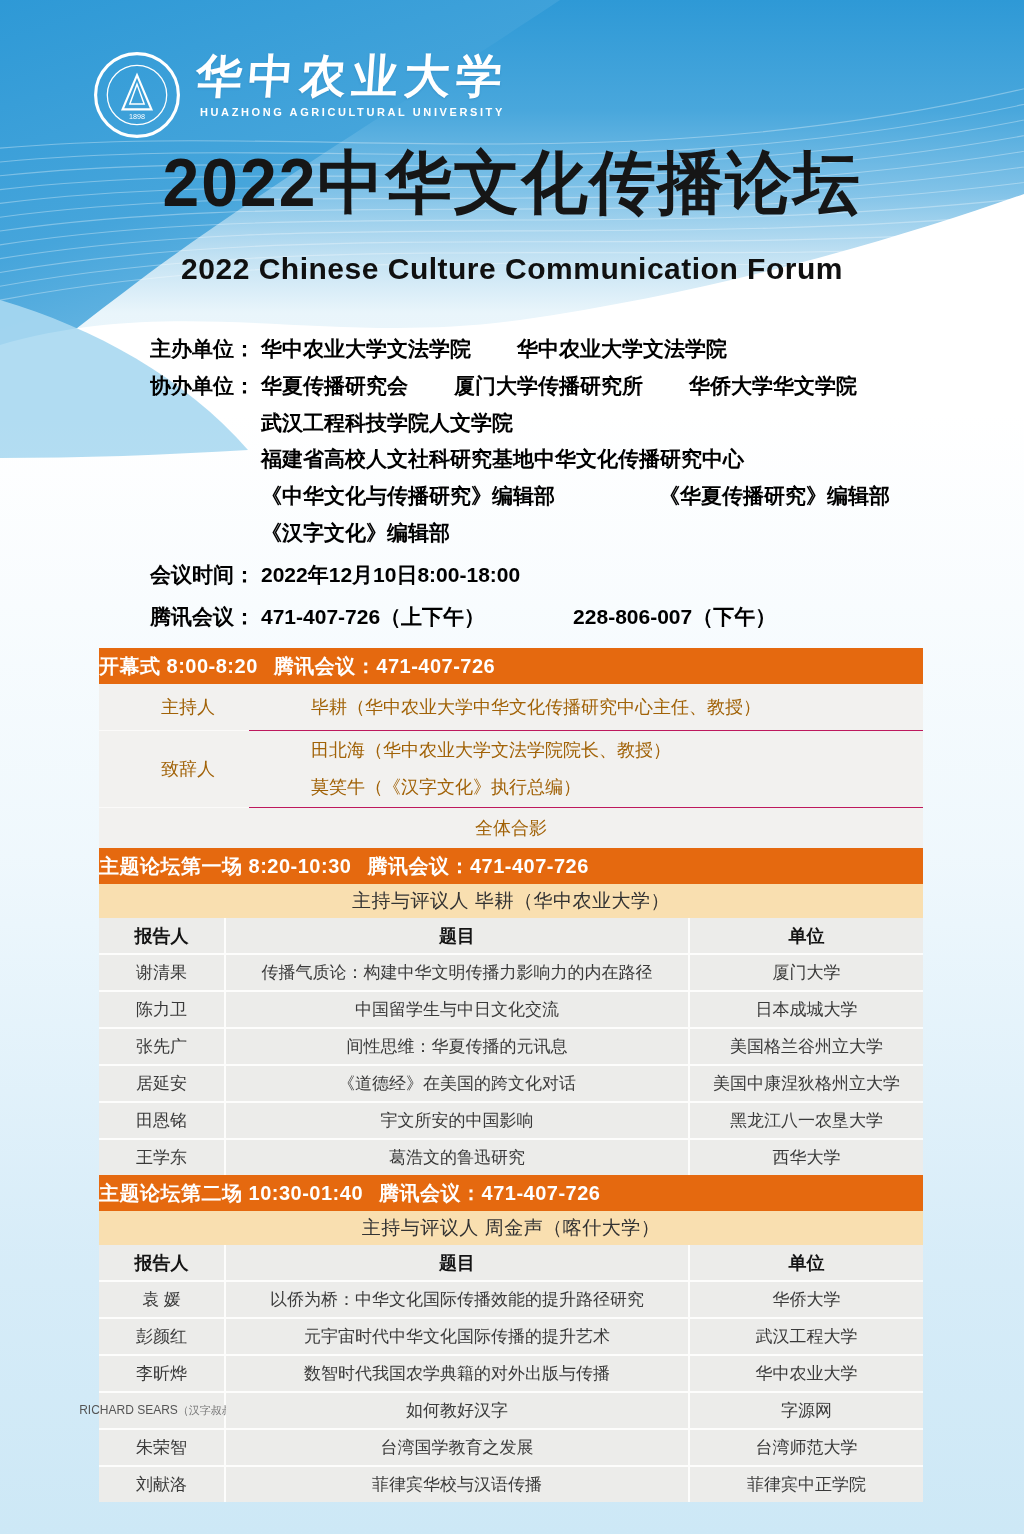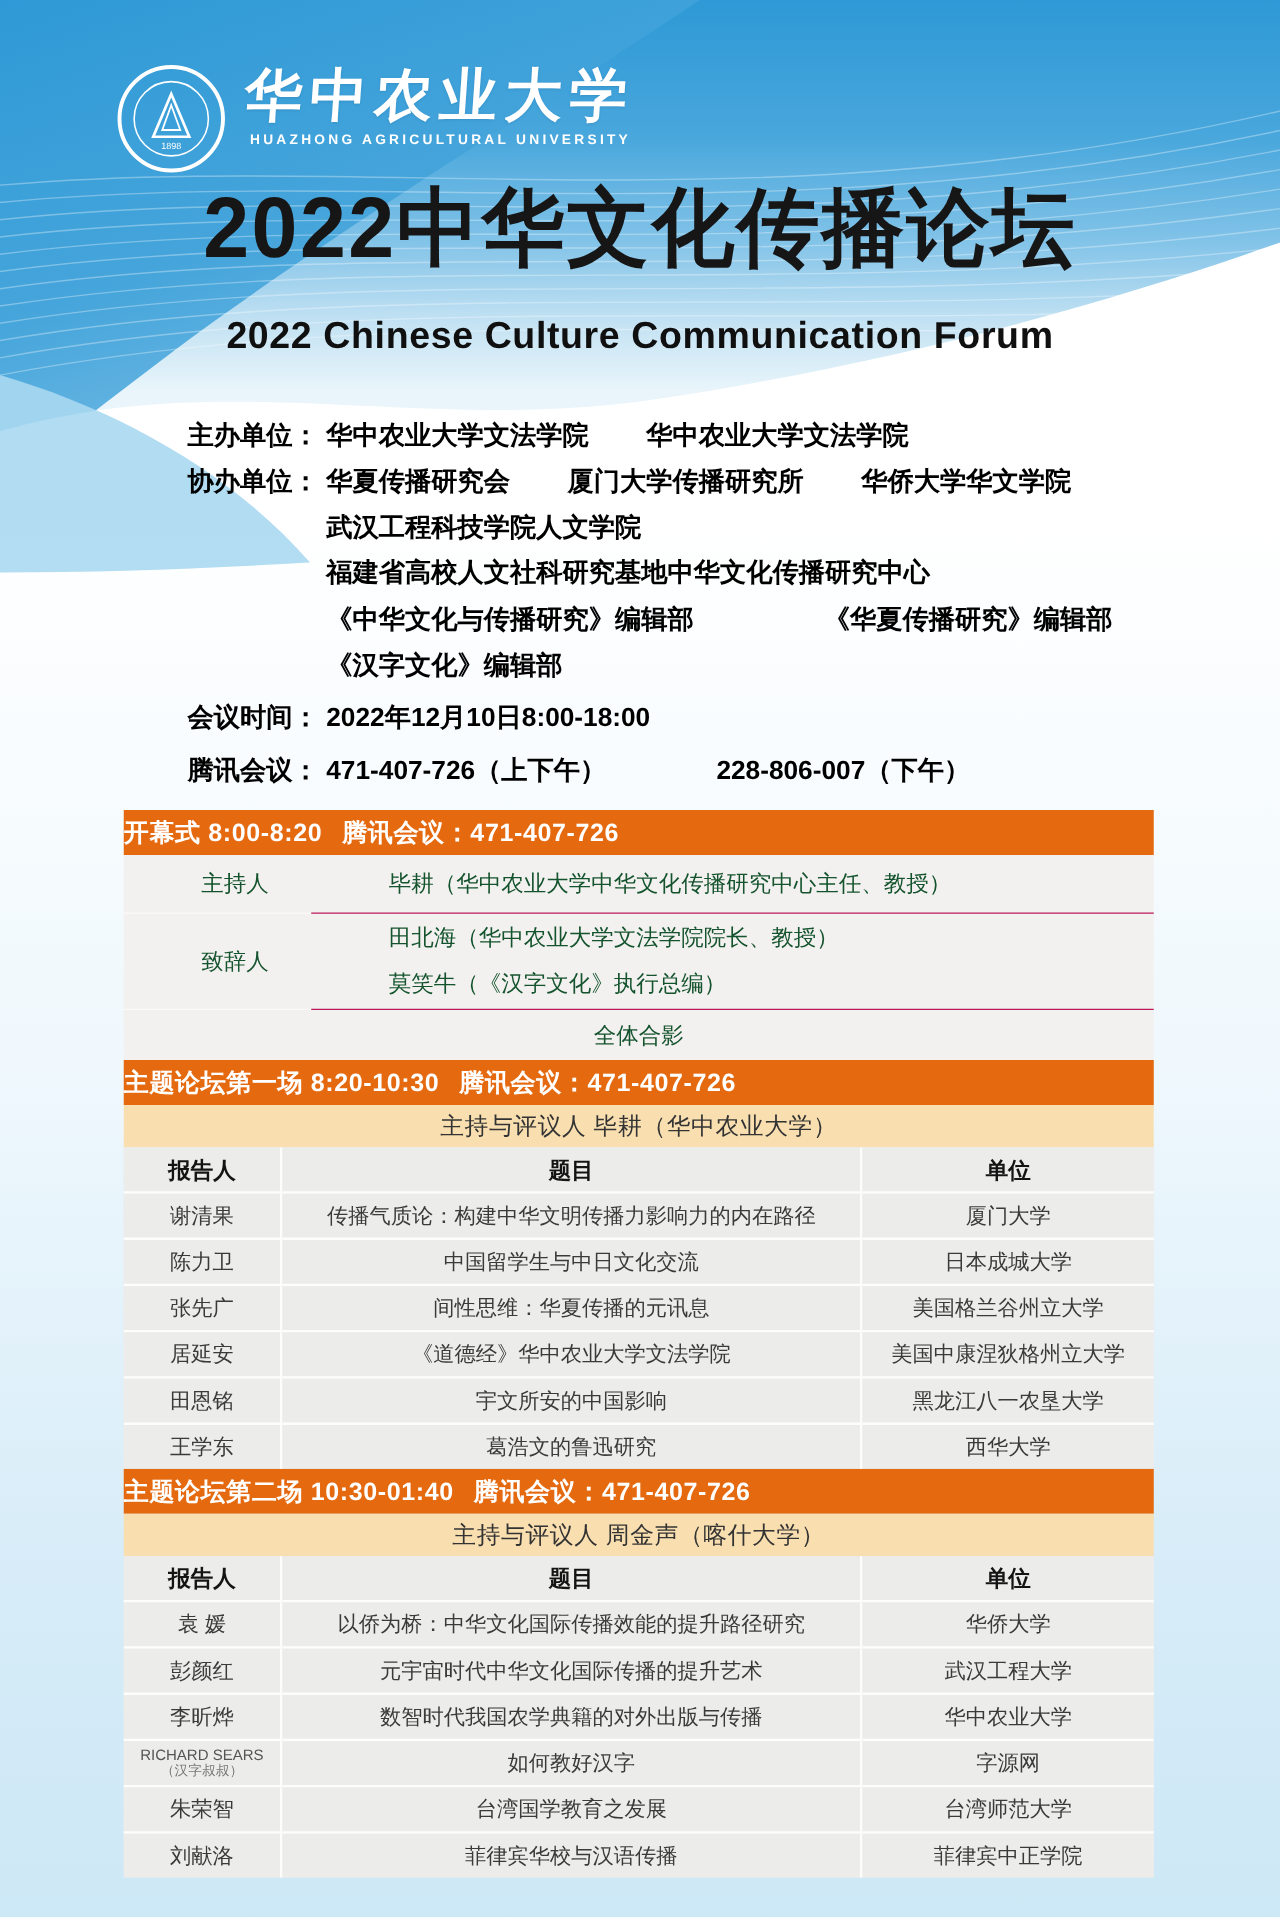--- a/index.html
+++ b/index.html
@@ -48,21 +48,21 @@
   .info-row.mid-gap .info-item{margin-right:88px;}
   .info-row.time-row{margin-top:5px;}
   
   .agenda{position:absolute;top:648px;left:99px;width:824px;}
   .band{
     height:36px;background:#E5690F;color:#ffffff;
     display:flex;align-items:center;justify-content:flex-start;gap:16px;
     font-size:20px;font-weight:bold;letter-spacing:.5px;
   }
   .open-grid{
-    background:#F2F1EF;color:#14532d;font-size:18px;
+    background:#F2F1EF;color:#a16207;font-size:18px;
     display:grid;grid-template-columns:150px 1fr;
   }
   .open-label{padding-left:62px;display:flex;align-items:center;border-bottom:1px solid #fbfaf9;}
   .open-cell{padding-left:62px;display:flex;flex-direction:column;justify-content:center;border-bottom:1px solid #be185d;}
   .open-host{height:46px;}
   .open-speech{height:76px;}
   .open-speech-line{line-height:37px;}
   .open-photo{grid-column:1 / span 2;height:40px;display:flex;align-items:center;justify-content:center;}
   .cream{
     height:34px;background:#F9DFB0;color:#333;font-size:19px;
@@ -70,21 +70,21 @@
   }
   .sess-table{display:grid;grid-template-columns:127px 464px 233px;background:#ECECEA;}
   .cell{
     height:35px;display:flex;align-items:center;justify-content:center;
     background:#ECECEA;border-bottom:2px solid #fdfdfc;
     font-size:17px;color:#3a3a3a;text-align:center;white-space:nowrap;
   }
   .cell.c1,.cell.c2{border-right:2px solid #fdfdfc;}
   .cell.th{font-weight:bold;color:#141414;font-size:18px;}
   .cell.last{border-bottom:none;}
-  .name-two-line{display:flex;flex-direction:column;line-height:13px;}
+  .name-two-line{display:flex;line-height:13px;}
   .name-small{font-size:12px;color:#555;}
   .name-sub{font-size:11px;color:#777;}
 </style>
 </head>
 <body>
 
 <div class="poster">
 
   <svg class="header-art" width="1024" height="460" viewBox="0 0 1024 460">
     <defs>
@@ -216,21 +216,21 @@
 
       <div class="cell c1">陈力卫</div>
       <div class="cell c2">中国留学生与中日文化交流</div>
       <div class="cell">日本成城大学</div>
 
       <div class="cell c1">张先广</div>
       <div class="cell c2">间性思维：华夏传播的元讯息</div>
       <div class="cell">美国格兰谷州立大学</div>
 
       <div class="cell c1">居延安</div>
-      <div class="cell c2">《道德经》华中农业大学文法学院</div>
+      <div class="cell c2">《道德经》在美国的跨文化对话</div>
       <div class="cell">美国中康涅狄格州立大学</div>
 
       <div class="cell c1">田恩铭</div>
       <div class="cell c2">宇文所安的中国影响</div>
       <div class="cell">黑龙江八一农垦大学</div>
 
       <div class="cell c1 last">王学东</div>
       <div class="cell c2 last">葛浩文的鲁迅研究</div>
       <div class="cell last">西华大学</div>
     </div>

